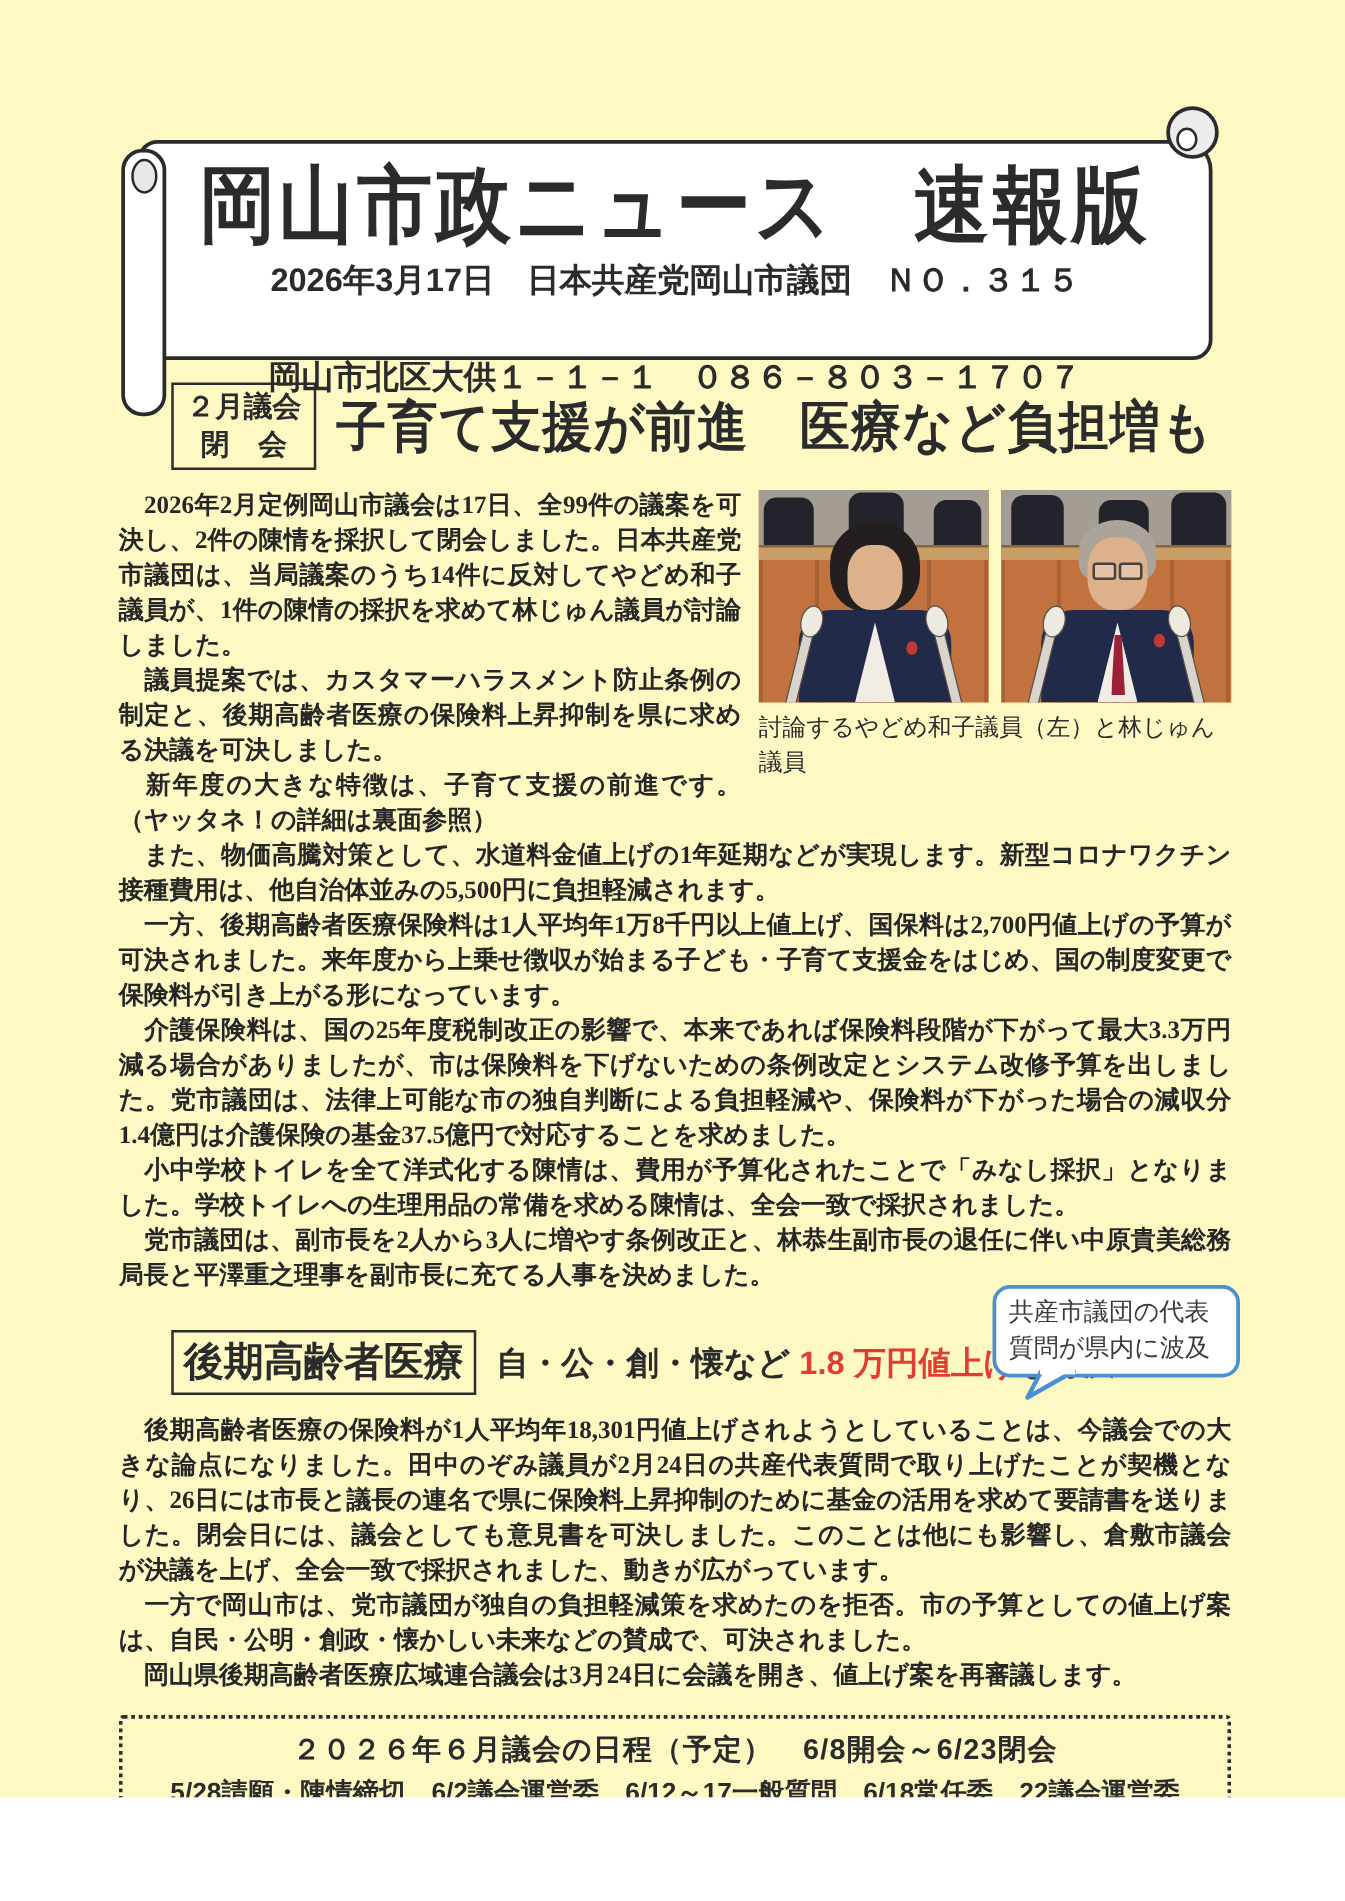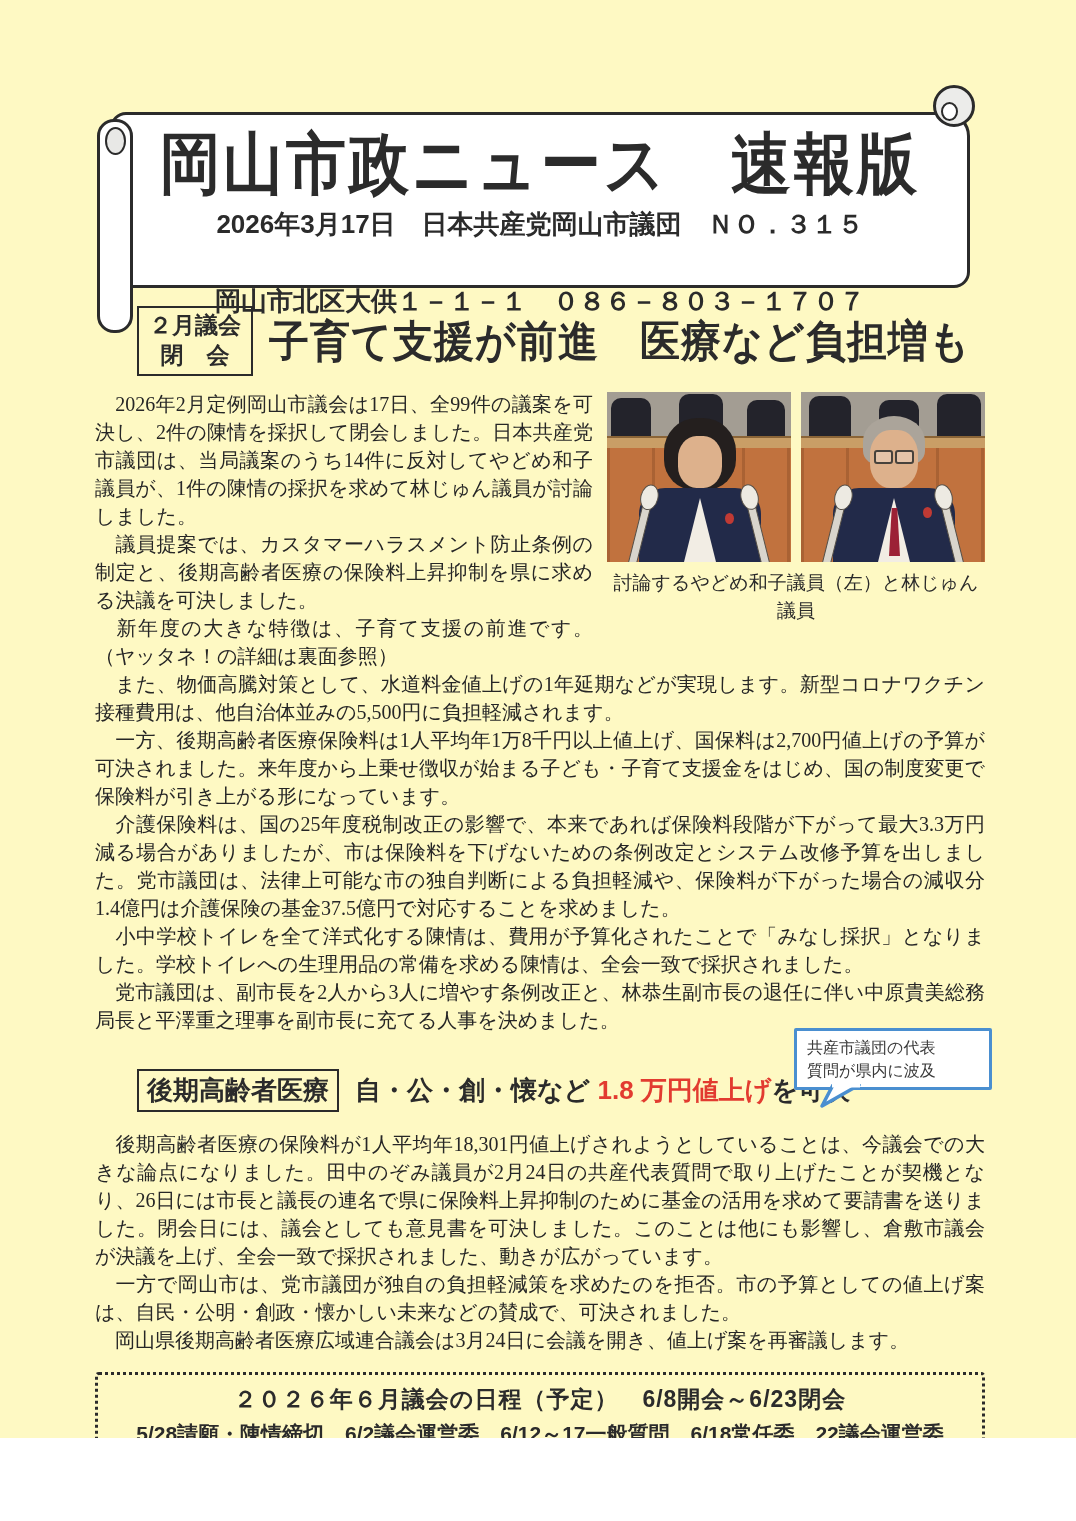--- a/index.html
+++ b/index.html
@@ -71,21 +71,21 @@
     white-space: nowrap; transform: scaleY(1.08); transform-origin: left center;
     letter-spacing: 1px;
   }
   
   .article {
     margin: 0 91px 0 95px;
     font-size: 20px; line-height: 28px;
     text-align: justify; color: #262626;
   }
   .article1 { margin-top: 13px; }
-  .article p { margin: 0; }
+  .article p { margin: 0; font-weight: bold; }
   
   .photo-block { float: right; width: 378px; margin: 2px 0 6px 14px; }
   .photos { display: flex; gap: 10px; }
   .photo {
     position: relative; width: 184px; height: 170px; overflow: hidden;
     background: #c1723e;
     background-image: repeating-linear-gradient(90deg, rgba(60,25,5,0.18) 0 3px, rgba(0,0,0,0) 3px 45px);
   }
   .ph-top { position: absolute; top: 0; left: 0; right: 0; height: 46px; background: #a39d93; }
   .ph-fig { position: absolute; background: #23232b; border-radius: 10px 10px 0 0; }
@@ -112,42 +112,42 @@
   .ph-mic { position: absolute; bottom: -10px; width: 9px; height: 74px; background: #d9d5cc; border: 1.5px solid #565048; border-radius: 5px; }
   .ph-mic.m1 { left: 28px; transform: rotate(14deg); }
   .ph-mic.m2 { right: 28px; transform: rotate(-14deg); }
   .ph-mic::after {
     content: ""; position: absolute; top: -16px; left: -5px;
     width: 16px; height: 24px; background: #edeae2;
     border: 1.5px solid #565048; border-radius: 50%;
   }
   .photo-caption {
     font-family: "Liberation Sans", "DejaVu Sans", sans-serif;
-    font-size: 19px; text-align: center; margin-top: 7px; color: #2b2b2b;
+    font-size: 19px; text-align: left; margin-top: 7px; color: #2b2b2b;
   }
   
   .section2-head {
     position: relative; margin: 30px 91px 0 137px;
     display: flex; align-items: center; gap: 16px; height: 52px;
   }
   .kicker2 {
     border: 2px solid #2b2b2b; padding: 2px 8px;
     font-family: Liberation Sans, sans-serif;
-    font-weight: 900; font-size: 26px; color: #2b2b2b; flex: 0 0 auto;
+    font-weight: 900; font-size: 32px; color: #2b2b2b; flex: 0 0 auto;
   }
   .headline2 {
     margin: 0; font-family: "Liberation Sans", "DejaVu Sans", sans-serif;
     font-weight: 900; font-size: 26px; color: #2b2b2b; white-space: nowrap;
   }
   .headline2 .red { color: #e23b30; }
   .bubble {
     position: absolute; right: -7px; top: -36px; width: 198px;
-    border: 3.5px solid #4a8fd0; border-radius: 2px; background: #fff;
+    border: 3.5px solid #4a8fd0; border-radius: 14px; background: #fff;
     padding: 5px 10px; font-family: "Liberation Sans", "DejaVu Sans", sans-serif;
-    font-size: 16px; line-height: 1.45; color: #3a3a3a; z-index: 2;
+    font-size: 20px; line-height: 1.45; color: #3a3a3a; z-index: 2;
   }
   .bubble-tail { position: absolute; left: 22px; bottom: -21px; }
   
   .article2 { margin-top: 14px; }
   .schedule-box {
     margin: 18px 91px 0 95px; border: 3.5px dotted #2b2b2b; border-radius: 4px;
     padding: 9px 10px 11px; text-align: center;
     font-family: "Liberation Sans", "DejaVu Sans", sans-serif; color: #2b2b2b;
   }
   .sched-title { font-weight: 900; font-size: 23px; letter-spacing: 1px; }

